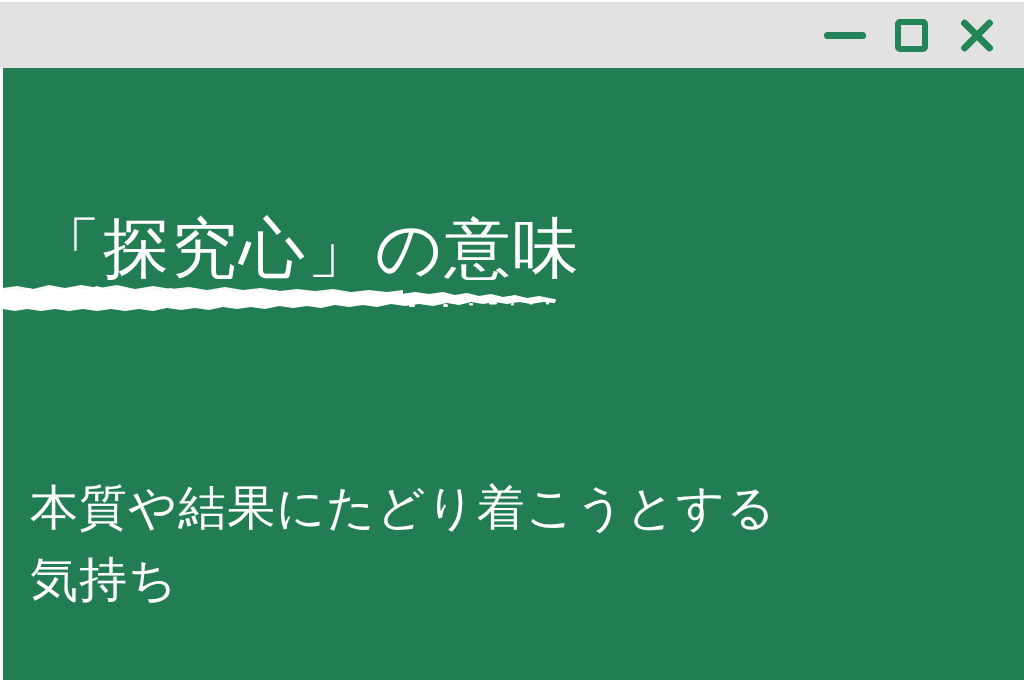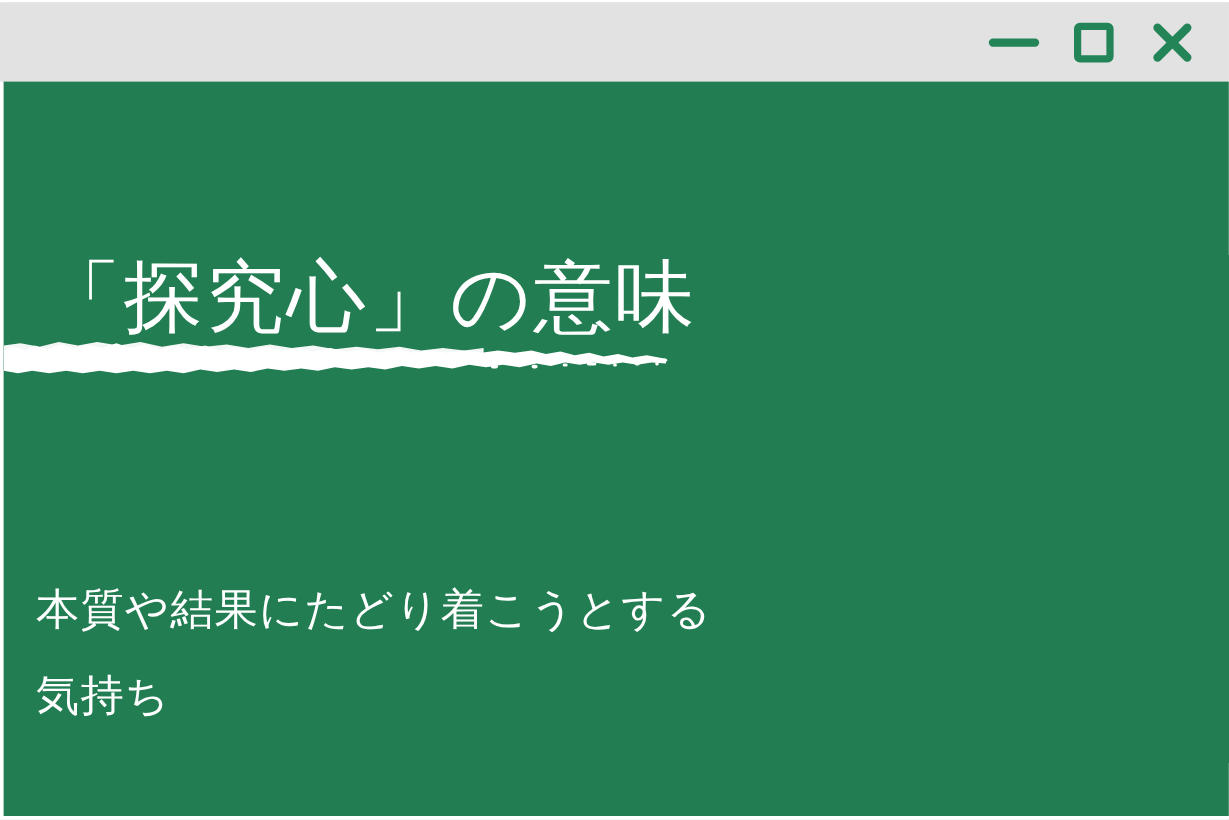--- a/index.html
+++ b/index.html
@@ -136,21 +136,21 @@
     width: 560px;
     height: 40px;
   }
   #divider svg { display: block; }
 
   #slide-body {
     position: absolute;
     left: 27px;
     top: 404px;
     width: 900px;
-    font-size: 36px;
+    font-size: 48px;
     line-height: 72px;
     color: #ffffff;
     font-family: "Liberation Serif", "DejaVu Serif", serif;
     font-weight: 400;
     letter-spacing: 1px;
     white-space: pre-line;
   }
 </style>
 </head>
 <body>

